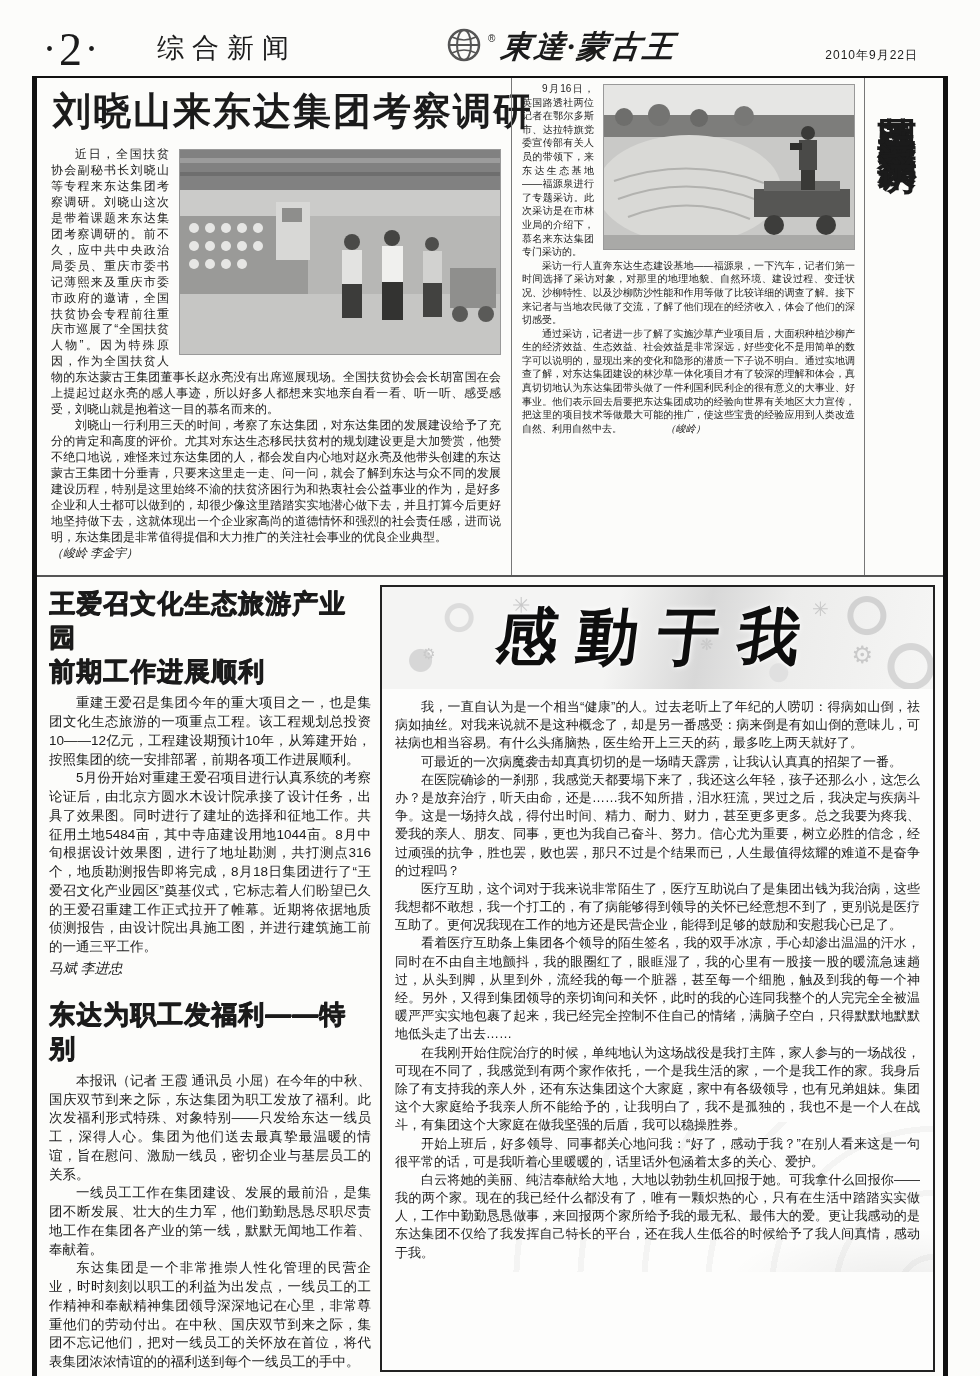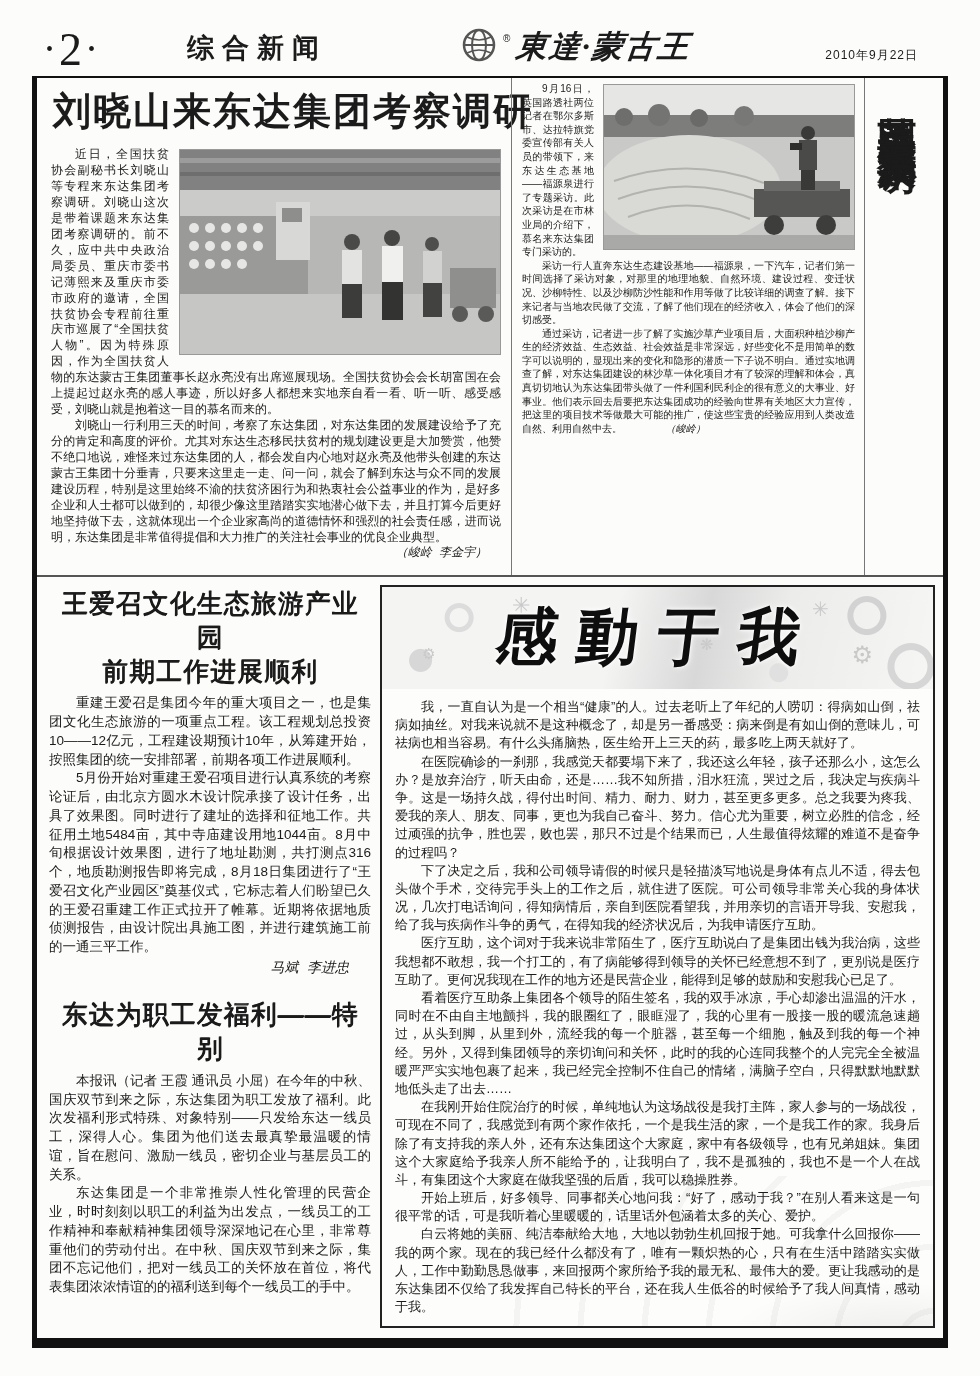--- a/index.html
+++ b/index.html
@@ -6,21 +6,21 @@
   .page{
     position:relative;width:980px;min-height:1376px;margin:0 auto;
     background:#fcfcfa;box-sizing:border-box;padding:14px 32px 6px 32px;
     font-family:"Liberation Sans",sans-serif;color:#1b1b1b;
   }
   
   .hdr{display:flex;align-items:flex-end;height:56px;padding:0 4px 6px 8px;}
   .pagenum{display:flex;align-items:center;font-family:"Liberation Serif",serif;}
   .pagenum .dot{font-size:20px;line-height:1;padding:0 6px;}
   .pagenum .num{font-size:46px;line-height:.9;font-weight:400;}
-  .section{font-size:27px;font-weight:bold;letter-spacing:8px;margin-left:86px;padding-bottom:4px;}
+  .section{font-size:27px;font-weight:normal;letter-spacing:8px;margin-left:56px;padding-bottom:4px;}
   .masthead{flex:1;display:flex;justify-content:center;align-items:center;gap:6px;padding-bottom:2px;}
   .masthead .brand{font-family:"Liberation Serif",serif;font-size:31px;font-weight:bold;font-style:italic;letter-spacing:2px;transform:skewX(-6deg);}
   .masthead sup{font-size:10px;margin-top:-18px;}
   .issue-date{font-size:12px;padding:0 26px 6px 0;letter-spacing:1px;}
   
   .frame{
     border-top:2px solid #111;border-left:5px solid #111;
     border-right:5px solid #111;border-bottom:10px solid #111;
     background:#fcfcfa;
   }
@@ -33,34 +33,34 @@
   .art1-title{
     font-family:"Liberation Serif",serif;font-size:38px;font-weight:bold;
     letter-spacing:2px;margin:2px 0 10px 2px;white-space:nowrap;
   }
   p{margin:0;text-indent:2em;}
   .art1-body{font-size:12px;line-height:1.33;text-align:justify;}
   figure{margin:0;}
   .ph1{float:right;width:320px;height:204px;margin:2px 0 6px 10px;border:1px solid #999;}
   .ph2{float:right;width:250px;height:164px;margin:2px 0 6px 9px;border:1px solid #999;}
   .ph1 svg,.ph2 svg{display:block;width:100%;height:100%;}
-  .byline{display:block;text-align:right;font-style:italic;font-family:Liberation Mono, monospace;padding-right:14px;text-indent:0;}
+  .byline{display:block;font-style:italic;font-family:Liberation Serif, serif;padding-right:14px;text-indent:0;}
   .art2-body{font-size:10px;line-height:1.36;text-align:justify;}
   .inline-byline{display:block;text-align:center;font-style:italic;font-family:"Liberation Serif",serif;margin-top:-1.36em;padding-right:6px;text-indent:0;}
   .vertical-title{
     writing-mode:vertical-rl;text-orientation:upright;
     font-family:"Liberation Serif",serif;font-size:39px;font-weight:bold;
     letter-spacing:3px;line-height:62px;padding-top:8px;
   }
   .hdiv{height:2px;background:#555;}
   
   .bottom{display:flex;gap:9px;padding:8px 8px 10px 12px;}
   .bcol{width:322px;flex:none;}
   .h2{
-    font-size:26px;font-weight:400;text-align:center;line-height:1.3;
+    font-size:26px;font-weight:700;line-height:1.3;
     letter-spacing:1px;margin:2px 0 6px;text-shadow:.7px 0 0 currentColor,0 .5px 0 currentColor;
   }
   .bbody{font-size:13.5px;line-height:1.39;text-align:justify;}
   .bbody .byline{font-size:14px;padding-right:22px;margin:2px 0 20px;}
   
   .essay{flex:1;border:2px solid #222;display:flex;flex-direction:column;background:#fdfdfc;}
   .essay-head{
     position:relative;height:102px;overflow:hidden;
     background:
       radial-gradient(circle at 7% 72%, #d7d7d7 0 11px, rgba(0,0,0,0) 12px),
@@ -236,39 +236,40 @@
           <div class="bbody">
             <p>重建王爱召是集团今年的重大项目之一，也是集团文化生态旅游的一项重点工程。该工程规划总投资10——12亿元，工程建设期预计10年，从筹建开始，按照集团的统一安排部署，前期各项工作进展顺利。</p>
             <p>5月份开始对重建王爱召项目进行认真系统的考察论证后，由北京方圆水木设计院承接了设计任务，出具了效果图。同时进行了建址的选择和征地工作。共征用土地5484亩，其中寺庙建设用地1044亩。8月中旬根据设计效果图，进行了地址勘测，共打测点316个，地质勘测报告即将完成，8月18日集团进行了“王爱召文化产业园区”奠基仪式，它标志着人们盼望已久的王爱召重建工作正式拉开了帷幕。近期将依据地质侦测报告，由设计院出具施工图，并进行建筑施工前的一通三平工作。</p>
             <span class="byline">马斌 李进忠</span>
           </div>
         </div>
         <div>
           <div class="h2">东达为职工发福利——特别</div>
           <div class="bbody">
             <p>本报讯（记者 王霞 通讯员 小屈）在今年的中秋、国庆双节到来之际，东达集团为职工发放了福利。此次发福利形式特殊、对象特别——只发给东达一线员工，深得人心。集团为他们送去最真挚最温暖的情谊，旨在慰问、激励一线员，密切企业与基层员工的关系。</p>
+            <p>一线员工工作在集团建设、发展的最前沿，是集团不断发展、壮大的生力军，他们勤勤恳恳尽职尽责地工作在集团各产业的第一线，默默无闻地工作着、奉献着。</p>
             <p>东达集团是一个非常推崇人性化管理的民营企业，时时刻刻以职工的利益为出发点，一线员工的工作精神和奉献精神集团领导深深地记在心里，非常尊重他们的劳动付出。在中秋、国庆双节到来之际，集团不忘记他们，把对一线员工的关怀放在首位，将代表集团浓浓情谊的的福利送到每个一线员工的手中。</p>
 
           </div>
         </div>
       </div>
 
       <div class="essay">
         <div class="essay-head">
           <span class="flourish f1">✳</span>
           <span class="flourish f2">❋</span>
           <span class="flourish f3">✳</span>
           <span class="flourish f4">⚙</span>
           <span class="flourish f5">⚙</span>
           <div class="essay-title">感動于我</div>
         </div>
         <div class="essay-body">
           <p>我，一直自认为是一个相当“健康”的人。过去老听上了年纪的人唠叨：得病如山倒，祛病如抽丝。对我来说就不是这种概念了，却是另一番感受：病来倒是有如山倒的意味儿，可祛病也相当容易。有什么头痛脑热，医生给开上三天的药，最多吃上两天就好了。</p>
+          <p>可最近的一次病魔袭击却真真切切的是一场晴天霹雳，让我认认真真的招架了一番。</p>
           <p>在医院确诊的一刹那，我感觉天都要塌下来了，我还这么年轻，孩子还那么小，这怎么办？是放弃治疗，听天由命，还是……我不知所措，泪水狂流，哭过之后，我决定与疾病斗争。这是一场持久战，得付出时间、精力、耐力、财力，甚至更多更多。总之我要为疼我、爱我的亲人、朋友、同事，更也为我自己奋斗、努力。信心尤为重要，树立必胜的信念，经过顽强的抗争，胜也罢，败也罢，那只不过是个结果而已，人生最值得炫耀的难道不是奋争的过程吗？</p>
-          <p>下了决定之后，我和公司领导请假的时候只是轻描淡写地说是身体有点儿不适，得去包头做个手术，交待完手头上的工作之后，就住进了医院。可公司领导非常关心我的身体状况，几次打电话询问，得知病情后，亲自到医院看望我，并用亲切的言语开导我、安慰我，给了我与疾病作斗争的勇气，在得知我的经济状况后，为我申请医疗互助。</p>
           <p>医疗互助，这个词对于我来说非常陌生了，医疗互助说白了是集团出钱为我治病，这些我想都不敢想，我一个打工的，有了病能够得到领导的关怀已经意想不到了，更别说是医疗互助了。更何况我现在工作的地方还是民营企业，能得到足够的鼓励和安慰我心已足了。</p>
           <p>看着医疗互助条上集团各个领导的陌生签名，我的双手冰凉，手心却渗出温温的汗水，同时在不由自主地颤抖，我的眼圈红了，眼眶湿了，我的心里有一股接一股的暖流急速趟过，从头到脚，从里到外，流经我的每一个脏器，甚至每一个细胞，触及到我的每一个神经。另外，又得到集团领导的亲切询问和关怀，此时的我的心连同我整个的人完完全全被温暖严严实实地包裹了起来，我已经完全控制不住自己的情绪，满脑子空白，只得默默地默默地低头走了出去……</p>
           <p>在我刚开始住院治疗的时候，单纯地认为这场战役是我打主阵，家人参与的一场战役，可现在不同了，我感觉到有两个家作依托，一个是我生活的家，一个是我工作的家。我身后除了有支持我的亲人外，还有东达集团这个大家庭，家中有各级领导，也有兄弟姐妹。集团这个大家庭给予我亲人所不能给予的，让我明白了，我不是孤独的，我也不是一个人在战斗，有集团这个大家庭在做我坚强的后盾，我可以稳操胜券。</p>
           <p>开始上班后，好多领导、同事都关心地问我：“好了，感动于我？”在别人看来这是一句很平常的话，可是我听着心里暖暖的，话里话外包涵着太多的关心、爱护。</p>
           <p>白云将她的美丽、纯洁奉献给大地，大地以勃勃生机回报于她。可我拿什么回报你——我的两个家。现在的我已经什么都没有了，唯有一颗炽热的心，只有在生活中踏踏实实做人，工作中勤勤恳恳做事，来回报两个家所给予我的最无私、最伟大的爱。更让我感动的是东达集团不仅给了我发挥自己特长的平台，还在我人生低谷的时候给予了我人间真情，感动于我。</p>
 
         </div>
       </div>
     </div>
   </div>

